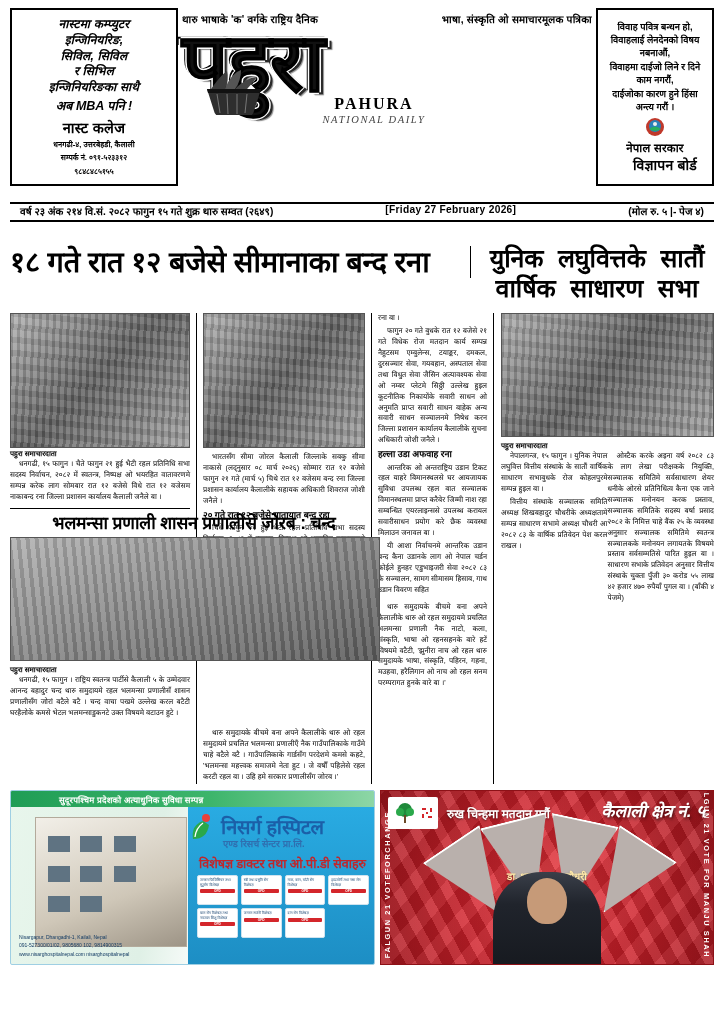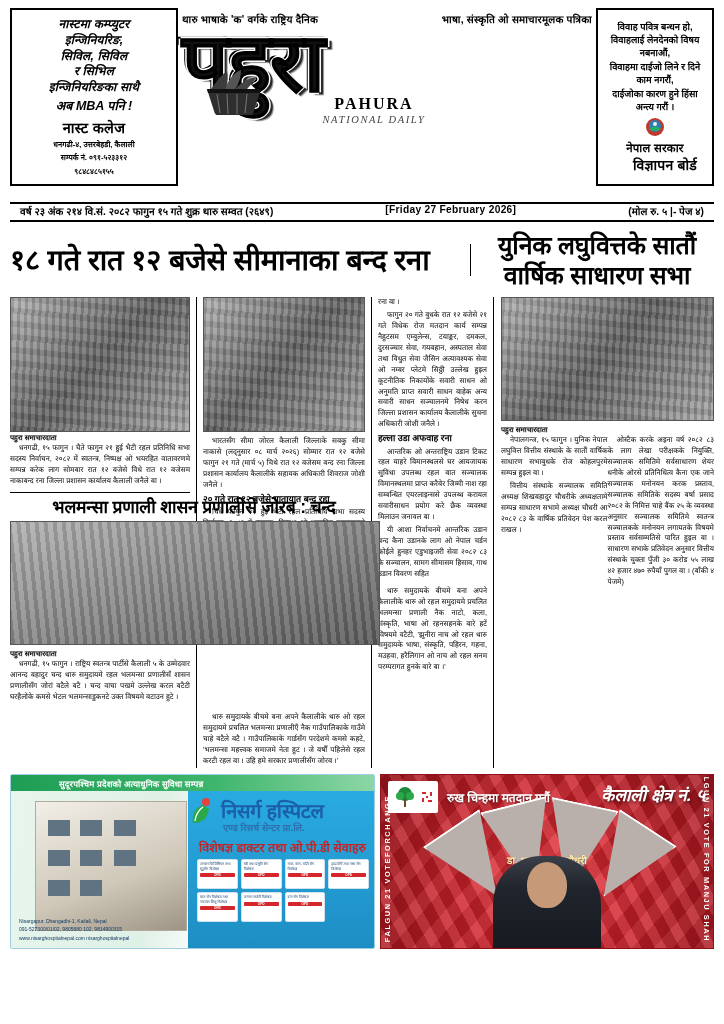--- a/index.html
+++ b/index.html
@@ -59,23 +59,23 @@
   
   .datebar{
     margin-top:16px;border-top:2px solid #000;border-bottom:2px solid #000;
     height:20px;display:flex;align-items:flex-start;justify-content:space-between;
     padding:0 10px;box-sizing:border-box;
   }
   .datebar span{font-size:10.2px;font-weight:bold;white-space:nowrap;}
   .datebar .eng{font-family:"Liberation Sans",sans-serif;letter-spacing:.3px;}
 
   
-  .headrow{display:flex;margin-top:8px;align-items:center;}
+  .headrow{display:flex;margin-top:24px;align-items:flex-start;}
   .head-left{flex:1;padding-right:8px;border-right:1.5px solid #000;}
-  .head-right{width:234px;padding-left:9px;}
+  .head-right{width:234px;padding-left:9px;font-family:Liberation Mono, monospace;}
   .h1{font-size:29px;font-weight:bold;line-height:1.12;letter-spacing:-.2px;}
   .h1.small{font-size:25px;line-height:1.2;text-align:center;}
 
   
   .grid{display:flex;margin-top:7px;}
   .col{box-sizing:border-box;}
   .colA{width:186px;padding-right:6px;}
   .colB{width:175px;padding:0 6px;border-left:1px solid #000;}
   .colC{width:122px;padding:0 6px;border-left:1.5px solid #000;}
   .colD{width:221px;padding-left:7px;border-left:1px solid #000;}

